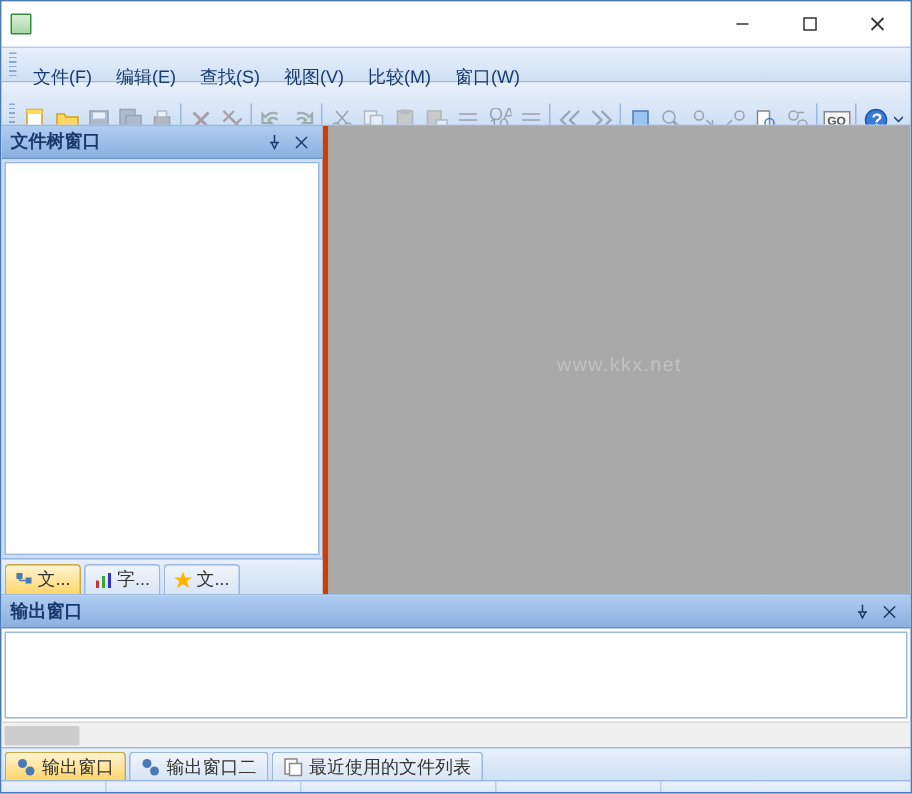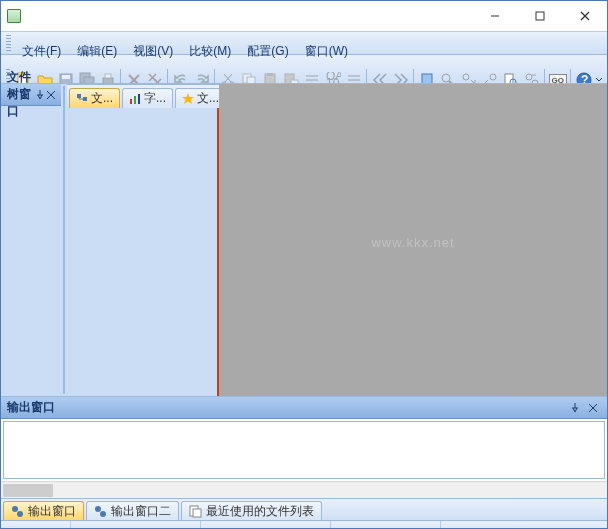--- a/index.html
+++ b/index.html
@@ -19,21 +19,21 @@
 
 .toolbar { height: 20px; background: linear-gradient(#e8f0fb,#cfe0f5); border-bottom: 1px solid #9bb8dd; display: flex; align-items: flex-start; padding: 14px 2px; overflow: hidden; }
 .toolbar .grip { width: 5px; height: 18px; margin: 0 3px; background: repeating-linear-gradient(to bottom,#8aa8d0 0 1px,transparent 1px 3px); }
 .tb-btn { width: 22px; height: 22px; margin: 0 1px; display: flex; align-items: center; justify-content: center; border-radius: 2px; }
 .tb-sep { width: 1px; height: 18px; background: #9bb8dd; margin: 0 2px; }
 .ico { width: 16px; height: 16px; display: block; }
 .disabled .ico, .disabled svg { opacity: 0.45; filter: grayscale(70%); }
 
 
 .main { display: flex; height: 312px; background: #cfe0f5; }
-.left-panel { width: 218px; display: flex; flex-direction: row; background: #caddf5; border-right: 2px solid #c2410c; }
+.left-panel { width: 218px; display: flex; flex-direction: column; background: #caddf5; border-right: 4px solid #c2410c; }
 .panel-header { height: 22px; background: linear-gradient(#aeccf0,#8bb0e0); border-bottom: 1px solid #6a90c8; display: flex; align-items: center; padding: 0 6px; color: #1a3a6e; font-weight: bold; }
 .panel-header .spacer { flex: 1; }
 .panel-btn { width: 16px; height: 16px; display: flex; align-items: center; justify-content: center; color: #1a3a6e; margin-left: 2px; }
 .tree-body { flex: 1; background: #fff; margin: 2px; border: 1px solid #9bb8dd; }
 .tree-body-inner { width:100%; height:100%; background:#fff; }
 
 .left-tabs { height: 24px; background: linear-gradient(#e8f0fb,#cfe0f5); border-top: 1px solid #9bb8dd; display: flex; align-items: flex-end; padding: 0 2px; gap: 2px; }
 .ltab { height: 20px; padding: 0 6px; display: flex; align-items: center; gap: 3px; background: linear-gradient(#fff4d0,#ffd66b); border: 1px solid #c9a84a; border-bottom: none; border-radius: 3px 3px 0 0; color: #333; cursor: default; max-width: 68px; overflow: hidden; white-space: nowrap; }
 .ltab.inactive { background: linear-gradient(#f0f5fb,#d8e5f5); border-color: #9bb8dd; }
 .ltab-icon { width: 12px; height: 12px; flex-shrink: 0; }
@@ -83,23 +83,23 @@
           <line x1="9" y1="1" x2="1" y2="9" stroke="currentColor" stroke-width="1.2"></line>
         </svg>
       </div>
   </div>
 </div>
 
 <div class="menubar">
   <div class="grip"></div>
   <div class="menu-item">文件(F)</div>
   <div class="menu-item">编辑(E)</div>
+  <div class="menu-item">查找(S)</div>
   <div class="menu-item">视图(V)</div>
   <div class="menu-item">比较(M)</div>
-  <div class="menu-item">配置(G)</div>
   <div class="menu-item">窗口(W)</div>
 </div>
 
 <div class="toolbar">
   <div class="grip"></div>
 
   <div class="tb-btn enabled">
       <svg class="ico">
         <rect x="2" y="1" width="10" height="13" fill="#fff" stroke="#d4a017"></rect>
         <rect x="2" y="1" width="10" height="3" fill="#ffd860"></rect>

